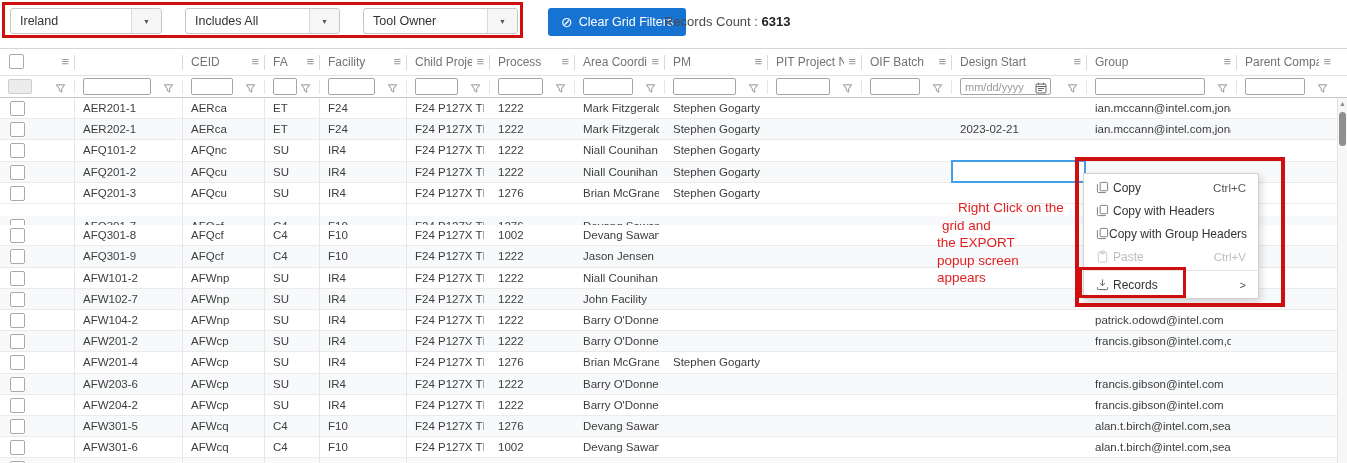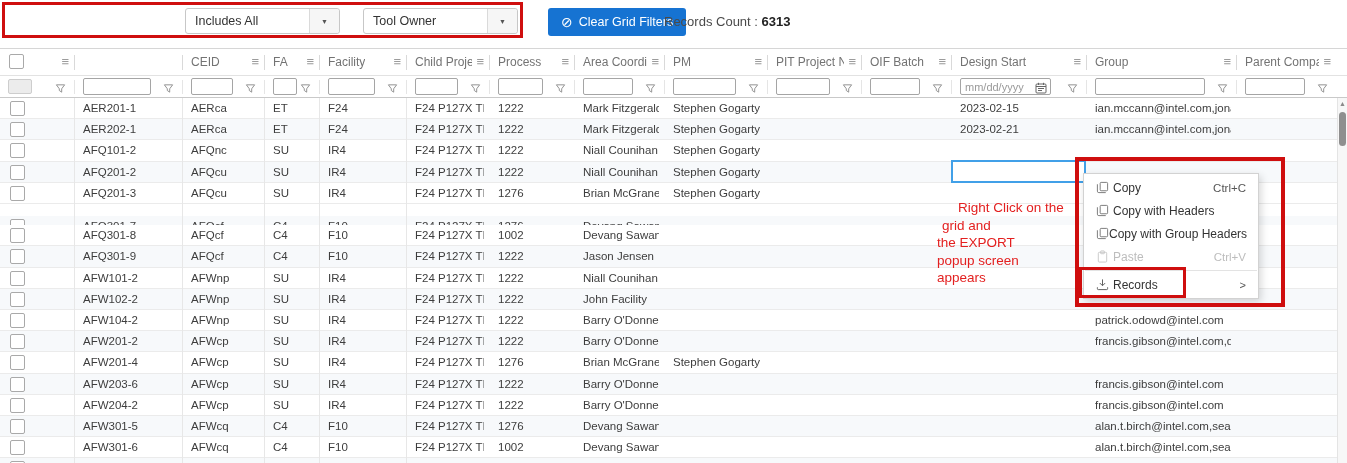--- a/index.html
+++ b/index.html
@@ -88,20 +88,24 @@
   #annotation .ln0 { padding-left:21px; }
   #annotation .ln1 { padding-left:5px; }
 </style>
 </head>
 <body>
 
 <div id="app">
 
   <div class="red-outline" id="tb-redbox"></div>
 
+  <div class="dropdown" id="dd1">
+    <span class="val">Ireland</span>
+    <span class="arrow">▼</span>
+  </div>
   <div class="dropdown" id="dd2">
     <span class="val">Includes All</span>
     <span class="arrow">▼</span>
   </div>
   <div class="dropdown" id="dd3">
     <span class="val">Tool Owner</span>
     <span class="arrow">▼</span>
   </div>
 
   <button id="clear-btn">
@@ -293,21 +297,20 @@
       <div class="grow" style="top: 0px; height: 21.2px;">
         <div class="cbx" style="left: 10px; top: 3px;"></div>
         <div class="cell" style="left: 83px; width: 94px; line-height: 21.2px;">AER201-1</div>
         <div class="cell" style="left: 191px; width: 68px; line-height: 21.2px;">AERca</div>
         <div class="cell" style="left: 273px; width: 41px; line-height: 21.2px;">ET</div>
         <div class="cell" style="left: 328px; width: 73px; line-height: 21.2px;">F24</div>
         <div class="cell" style="left: 415px; width: 69px; line-height: 21.2px;">F24 P127X TI</div>
         <div class="cell" style="left: 498px; width: 71px; line-height: 21.2px;">1222</div>
         <div class="cell" style="left: 583px; width: 76px; line-height: 21.2px;">Mark Fitzgerald</div>
         <div class="cell" style="left: 673px; width: 89px; line-height: 21.2px;">Stephen Gogarty</div>
-        <div class="cell" style="left: 960px; width: 121px; line-height: 21.2px;">2023-02-15</div>
         <div class="cell" style="left: 1095px; width: 136px; line-height: 21.2px;">ian.mccann@intel.com,jonatha...</div>
       </div>
       <div class="grow alt" style="top: 21.2px; height: 21.2px;">
         <div class="cbx" style="left: 10px; top: 3px;"></div>
         <div class="cell" style="left: 83px; width: 94px; line-height: 21.2px;">AER202-1</div>
         <div class="cell" style="left: 191px; width: 68px; line-height: 21.2px;">AERca</div>
         <div class="cell" style="left: 273px; width: 41px; line-height: 21.2px;">ET</div>
         <div class="cell" style="left: 328px; width: 73px; line-height: 21.2px;">F24</div>
         <div class="cell" style="left: 415px; width: 69px; line-height: 21.2px;">F24 P127X TI</div>
         <div class="cell" style="left: 498px; width: 71px; line-height: 21.2px;">1222</div>
@@ -384,21 +387,21 @@
         <div class="cell" style="left: 83px; width: 94px; line-height: 21.2px;">AFW101-2</div>
         <div class="cell" style="left: 191px; width: 68px; line-height: 21.2px;">AFWnp</div>
         <div class="cell" style="left: 273px; width: 41px; line-height: 21.2px;">SU</div>
         <div class="cell" style="left: 328px; width: 73px; line-height: 21.2px;">IR4</div>
         <div class="cell" style="left: 415px; width: 69px; line-height: 21.2px;">F24 P127X TI</div>
         <div class="cell" style="left: 498px; width: 71px; line-height: 21.2px;">1222</div>
         <div class="cell" style="left: 583px; width: 76px; line-height: 21.2px;">Niall Counihan</div>
       </div>
       <div class="grow alt" style="top: 190.8px; height: 21.2px;">
         <div class="cbx" style="left: 10px; top: 3px;"></div>
-        <div class="cell" style="left: 83px; width: 94px; line-height: 21.2px;">AFW102-2</div>
+        <div class="cell" style="left: 83px; width: 94px; line-height: 21.2px;">AFW102-7</div>
         <div class="cell" style="left: 191px; width: 68px; line-height: 21.2px;">AFWnp</div>
         <div class="cell" style="left: 273px; width: 41px; line-height: 21.2px;">SU</div>
         <div class="cell" style="left: 328px; width: 73px; line-height: 21.2px;">IR4</div>
         <div class="cell" style="left: 415px; width: 69px; line-height: 21.2px;">F24 P127X TI</div>
         <div class="cell" style="left: 498px; width: 71px; line-height: 21.2px;">1222</div>
         <div class="cell" style="left: 583px; width: 76px; line-height: 21.2px;">John Facility</div>
       </div>
       <div class="grow" style="top: 212px; height: 21.2px;">
         <div class="cbx" style="left: 10px; top: 3px;"></div>
         <div class="cell" style="left: 83px; width: 94px; line-height: 21.2px;">AFW104-2</div>

